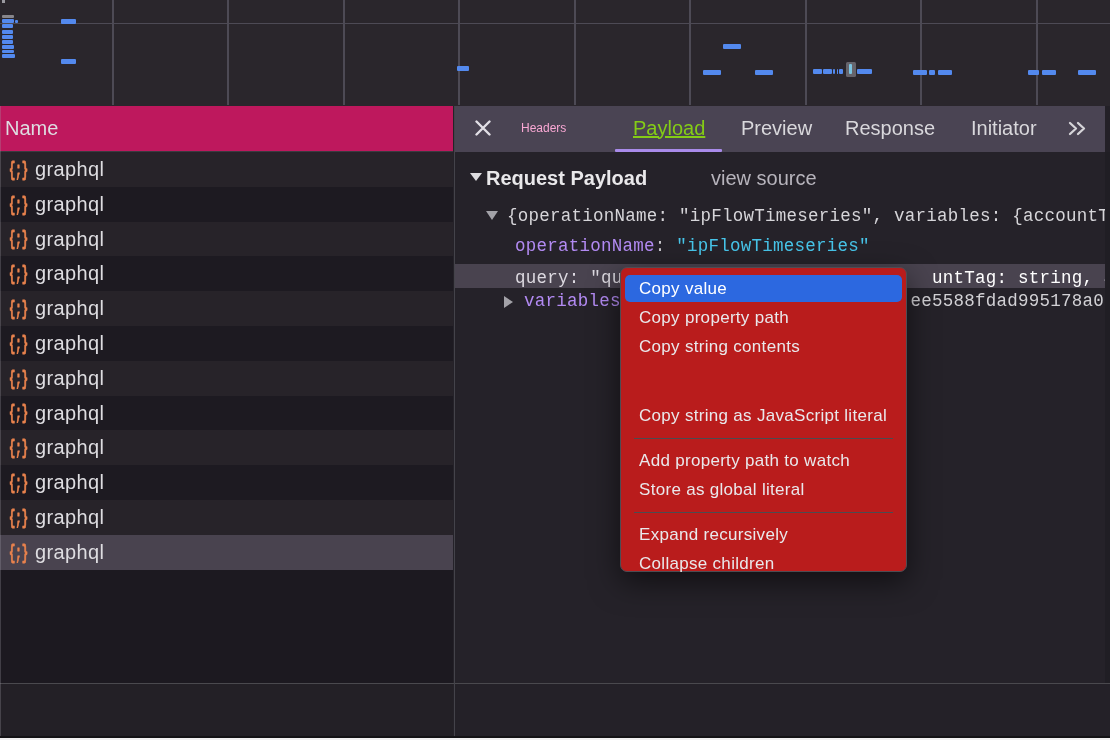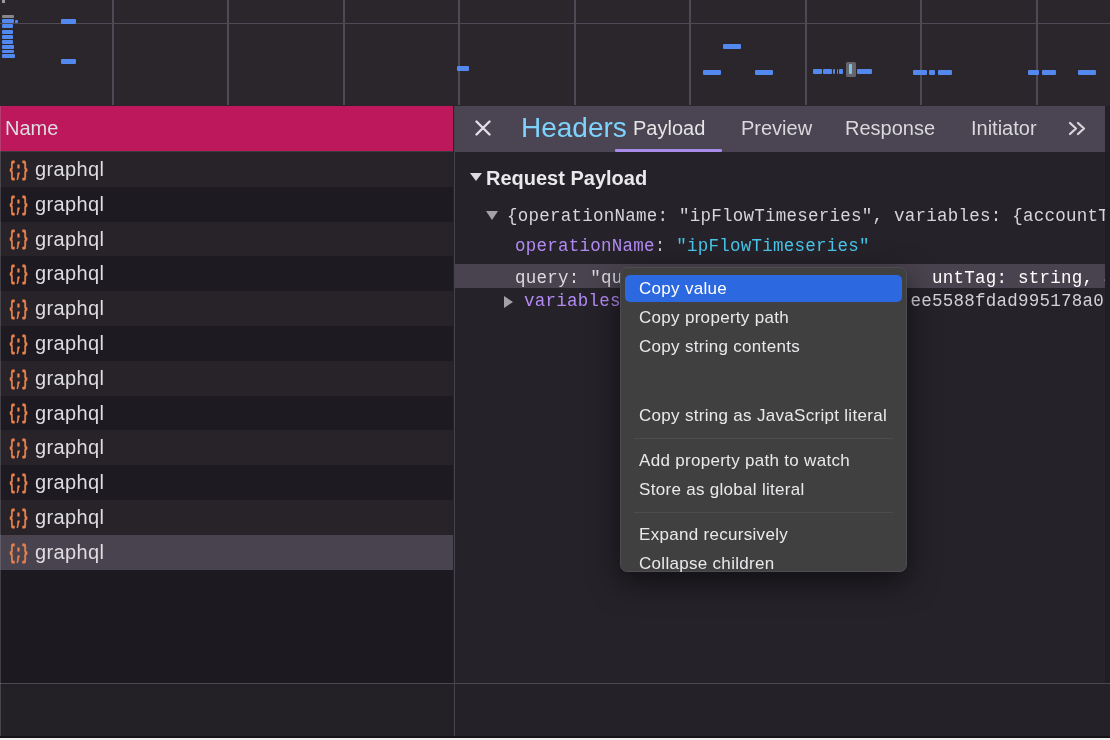--- a/index.html
+++ b/index.html
@@ -60,22 +60,22 @@
 </div>
 
 <div class="abs" style="left:0;top:105.5px;width:453px;height:46px;background:#be185d;border-bottom:1.5px solid #3b3a40;">
   <div class="abs" style="left:5px;top:0;height:44px;line-height:44px;font-size:20px;color:#dedde1;">Name</div>
 </div>
 <div class="abs" id="tabband" style="left:455px;top:105.5px;width:650px;height:46px;background:#4a4453;">
 
   <svg class="abs" style="left:20px;top:14.5px;" width="16" height="16" viewBox="0 0 16 16">
     <path d="M1.5 1.5 L14.5 14.5 M14.5 1.5 L1.5 14.5" stroke="#e2dfe6" stroke-width="2.4" stroke-linecap="round"></path>
   </svg>
-  <div class="abs" style="left:66px;top:0;height:44px;line-height:44px;font-size:28px;color:#7dd3fc;">Headers</div>
-  <div class="abs" style="left:178px;top:0;height:44px;line-height:44px;font-size:20px;color:#e5e5e5;">Payload</div>
+  <div class="abs" style="left:66px;top:0;height:44px;line-height:44px;font-size:12px;color:#f9a8d4;">Headers</div>
+  <div class="abs" style="left:178px;top:0;height:44px;line-height:44px;font-size:20px;color:#84cc16;text-decoration:underline;">Payload</div>
   <div class="abs" style="left:160px;top:43px;width:107px;height:3px;background:#a98bea;border-radius:1px;"></div>
   <div class="abs" style="left:286px;top:0;height:44px;line-height:44px;font-size:20px;color:#d9d8dc;">Preview</div>
   <div class="abs" style="left:390px;top:0;height:44px;line-height:44px;font-size:20px;color:#d9d8dc;">Response</div>
   <div class="abs" style="left:516px;top:0;height:44px;line-height:44px;font-size:20px;color:#d9d8dc;">Initiator</div>
   <svg class="abs" style="left:612px;top:15px;" width="20" height="15" viewBox="0 0 20 15">
     <path d="M3 2 L9 7.5 L3 13 M11 2 L17 7.5 L11 13" stroke="#d6d5d9" stroke-width="2.3" fill="none" stroke-linecap="round" stroke-linejoin="round"></path>
   </svg>
 </div>
 <div class="abs" style="left:1105px;top:105.5px;width:5px;height:46px;background:#232027;"></div>
 
@@ -151,20 +151,21 @@
         <text x="1" y="17" font-family="Liberation Mono, monospace" font-weight="bold" font-size="21" fill="#e8824d" stroke="#e8824d" stroke-width="0.9" textLength="19" lengthAdjust="spacingAndGlyphs">{;}</text>
       </svg>
       <span style="position:absolute;left:35px;top:0;height:34.8px;line-height:34.8px;font-size:20px;letter-spacing:0.35px;color:#dedde1;">graphql</span>
     </div>
 </div>
 
 <div class="abs" id="pane" style="left:455px;top:151.5px;width:650px;height:531.5px;background:#252229;overflow:hidden;">
 
   <div class="abs" style="left:15px;top:21px;width:0;height:0;border-left:6px solid transparent;border-right:6px solid transparent;border-top:8px solid #dddce0;"></div>
   <div class="abs" style="left:31px;top:0px;height:53px;line-height:53px;font-size:20px;font-weight:bold;color:#e9e8ea;">Request Payload</div>
+  <div class="abs" style="left:256px;top:0px;height:53px;line-height:53px;font-size:20px;color:#b7b4bc;">view source</div>
 
   <div class="abs" style="left:31px;top:59px;width:0;height:0;border-left:6.5px solid transparent;border-right:6.5px solid transparent;border-top:9px solid #a3a2a8;"></div>
   <div class="abs mono" style="left:52px;top:53px;height:23px;line-height:23px;color:#d6d5d9;">{operationName: "ipFlowTimeseries", variables: {accountTag</div>
 
   <div class="abs mono" style="left:60px;top:83px;height:23px;line-height:23px;"><span style="color:#b28af2">operationName</span><span style="color:#c6c5ca">: </span><span style="color:#47c4e8">"ipFlowTimeseries"</span></div>
 
   <div class="abs" style="left:0;top:112px;width:650px;height:24.5px;background:#49434f;"></div>
   <div class="abs mono" style="left:60px;top:114px;height:24.5px;line-height:24.5px;color:#dcd9e0;">query: "query ipFlowTimeser</div>
   <div class="abs mono" style="left:477px;top:114px;height:24.5px;line-height:24.5px;color:#ffffff;">untTag: string, $f</div>
 
@@ -179,21 +180,21 @@
 <div class="abs" style="left:0;top:683.5px;width:453px;height:52px;background:#232026;"></div>
 <div class="abs" style="left:455px;top:683.5px;width:655px;height:52px;background:#242128;"></div>
 
 <div class="abs" style="left:0;top:105.5px;width:1px;height:632px;background:rgba(160,158,168,0.28);"></div>
 
 <div class="abs" style="left:453.5px;top:105.5px;width:1.5px;height:630px;background:#44434a;"></div>
 
 <div class="abs" style="left:0;top:735.5px;width:1110px;height:2.5px;background:#141316;"></div>
 <div class="abs" style="left:0;top:738px;width:1110px;height:2px;background:#f2f1f2;"></div>
 
-<div class="abs" id="menu" style="left:620px;top:267px;width:287px;height:305px;background:#404040;border:1px solid #4e4c53;border-radius:7px;box-shadow:0 10px 30px rgba(0,0,0,0.55);padding-top:6px;">
+<div class="abs" id="menu" style="left:620px;top:267px;width:287px;height:305px;background:#b91c1c;border:1px solid #4e4c53;border-radius:7px;box-shadow:0 10px 30px rgba(0,0,0,0.55);padding-top:6px;">
 <div style="height:29px;position:relative;">
       <div style="position:absolute;left:4px;right:4px;top:1px;bottom:1px;background:#2c68e0;border-radius:5px;"></div>
       <span style="position:absolute;left:18px;top:0;height:29px;line-height:29px;font-size:17px;letter-spacing:0.3px;color:#ffffff;">Copy value</span>
     </div>
 <div style="height:29px;position:relative;">
       <span style="position:absolute;left:18px;top:0;height:29px;line-height:29px;font-size:17px;letter-spacing:0.3px;color:#e9e8eb;">Copy property path</span>
     </div>
 <div style="height:29px;position:relative;">
       <span style="position:absolute;left:18px;top:0;height:29px;line-height:29px;font-size:17px;letter-spacing:0.3px;color:#e9e8eb;">Copy string contents</span>
     </div>

